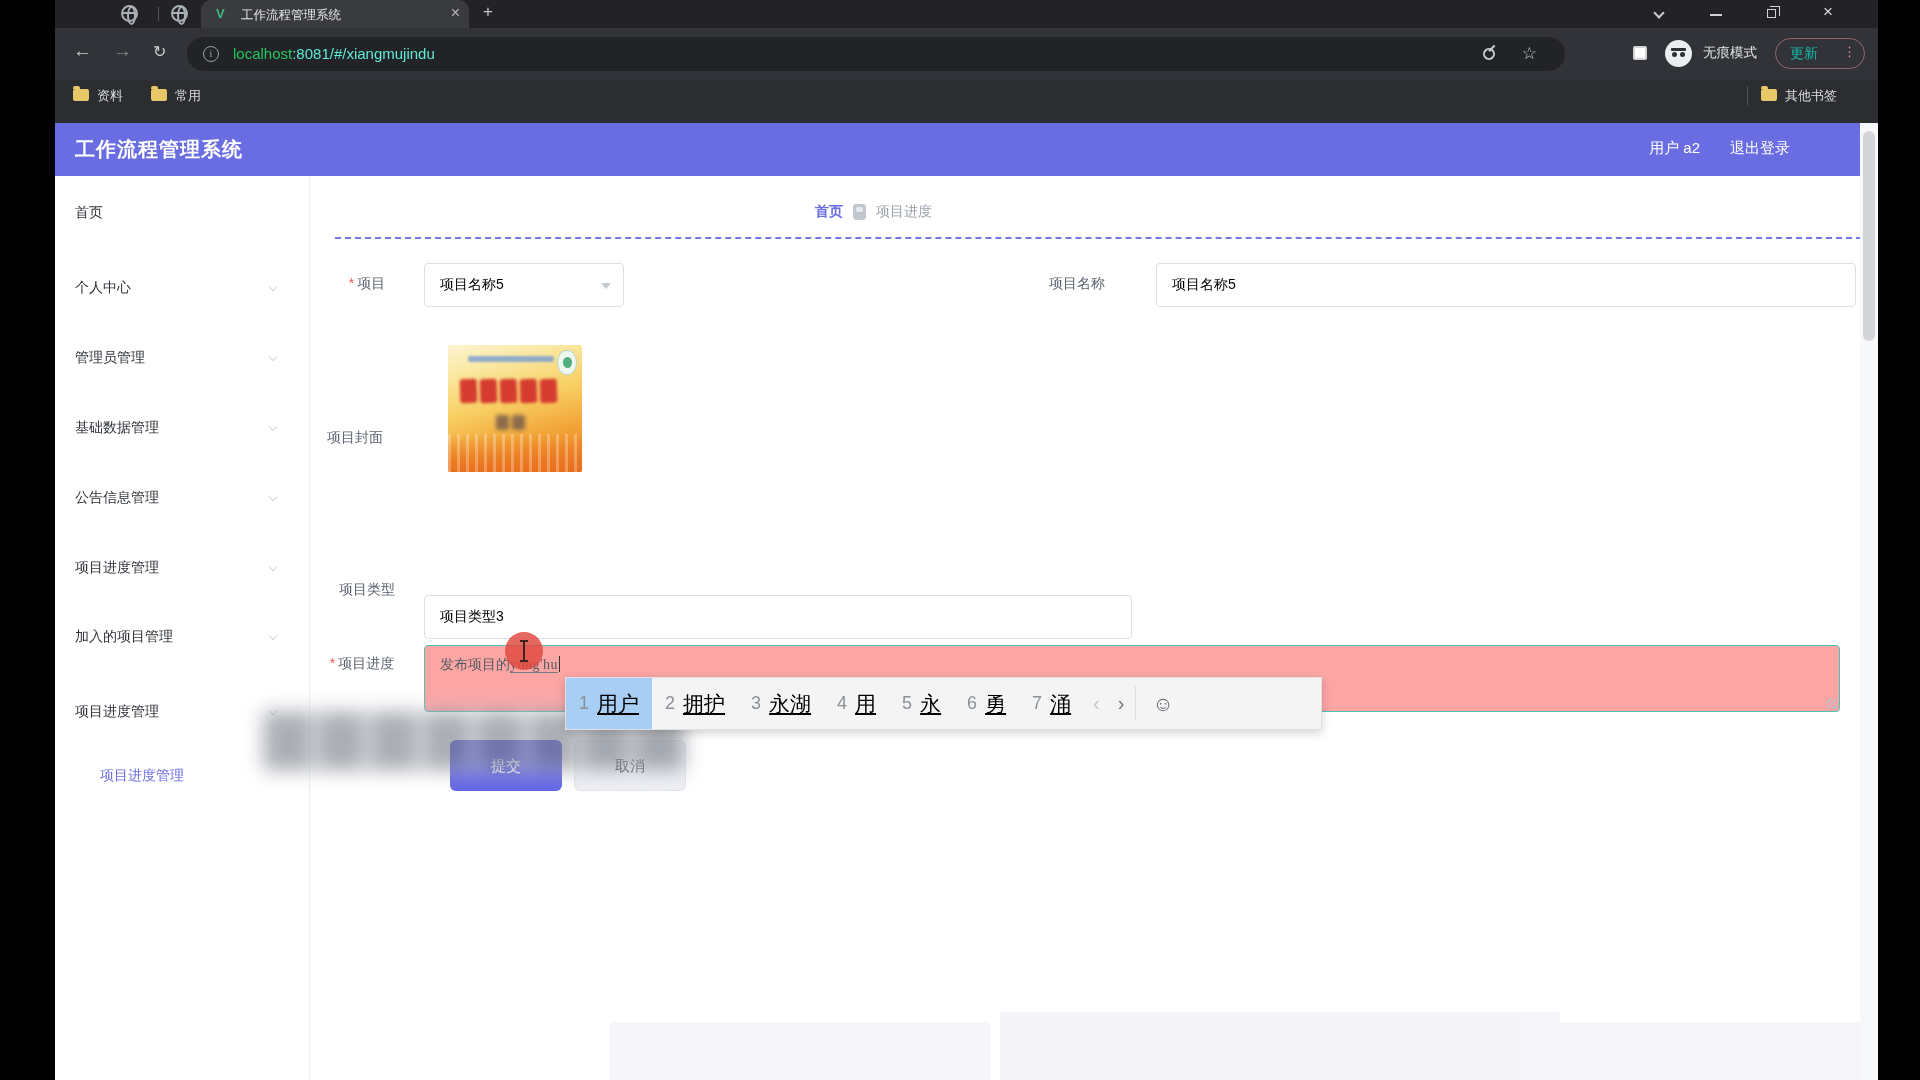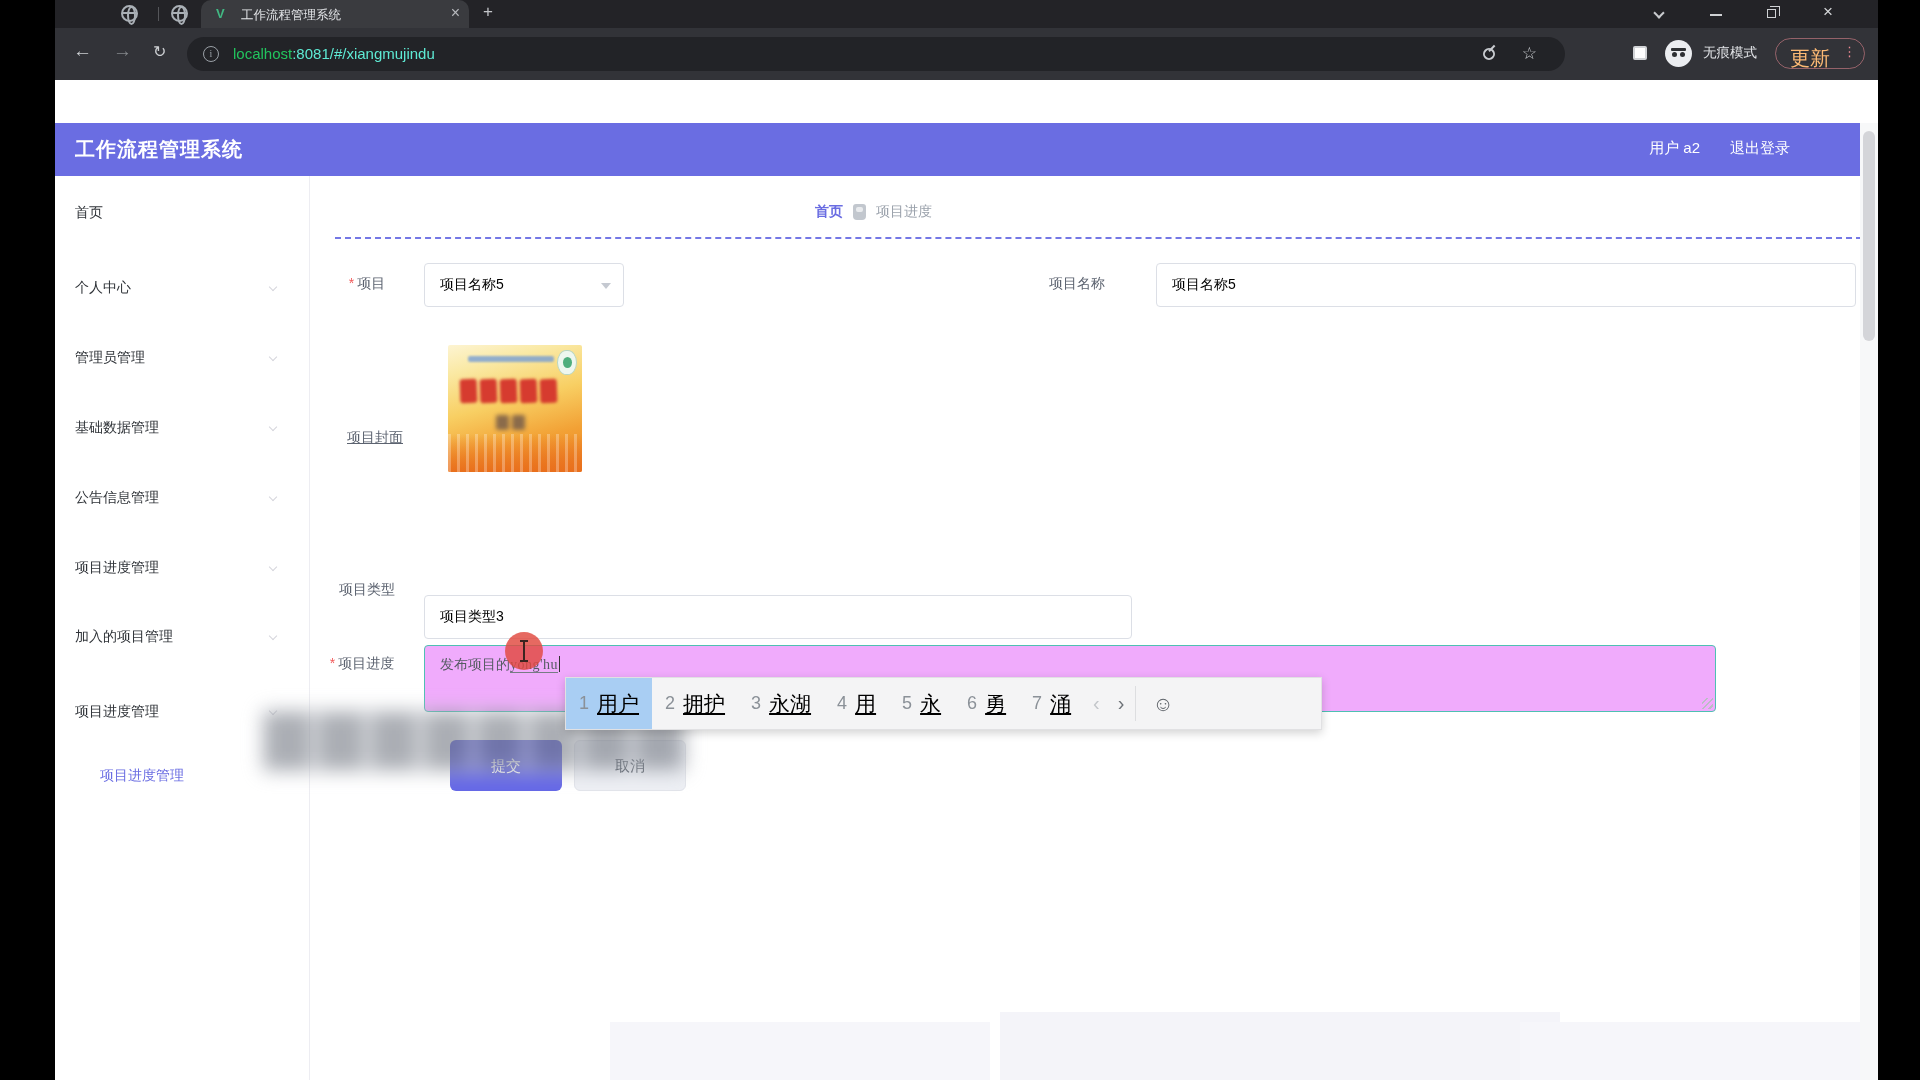--- a/index.html
+++ b/index.html
@@ -46,21 +46,21 @@
   #key-ico::after { content:""; position:absolute; left:8px; top:3px; width:8px; height:2px; background:#c9ccd0; }
   #star-ico { position:absolute; right:28px; top:6px; font-size:17px; color:#c9ccd0; }
   #star-ico::before { content:"☆"; }
   #tabgroup-ico { position:absolute; left:1578px; top:18px; width:14px; height:14px; border:2px solid #d2d4d7; border-radius:2px; background:#fff; }
   #incog-badge { position:absolute; left:1610px; top:12px; width:27px; height:27px; background:#ebedf0; border-radius:50%; }
   .incog-glyph { position:absolute; left:6px; top:8px; width:15px; height:10px; }
   .incog-glyph::before { content:""; position:absolute; left:0; top:0; width:15px; height:3px; background:#2e3033; border-radius:1px; }
   .incog-glyph::after { content:""; position:absolute; left:1px; top:4px; width:5px; height:5px; background:#2e3033; border-radius:50%; box-shadow:8px 0 0 #2e3033; }
   #incog-label { position:absolute; left:1648px; top:16px; font-size:13.5px; color:#e3e5e8; }
   #update-pill { position:absolute; left:1720px; top:10px; width:90px; height:31px; border:1.5px solid rgba(232,137,146,.55); border-radius:16px; }
-  #update-pill .upd { position:absolute; left:14px; top:6px; font-size:20px; color:#fdba74; }
+  #update-pill .upd { position:absolute; left:14px; top:6px; font-size:14px; color:#14b8a6; }
   #kebab { position:absolute; right:8px; top:5px; color:#ee8a93; font-size:13px; letter-spacing:0; }
   #kebab::before { content:"⋮"; }
 
   
   #bookmarks { position:absolute; left:0; top:80px; width:1823px; height:43px; background:#2c2d31; }
   .folder { position:absolute; top:9px; width:16px; height:12px; background:#e7c766; border-radius:2px; }
   .folder::before { content:""; position:absolute; left:0; top:-3px; width:7px; height:3px; background:#e7c766; border-radius:2px 2px 0 0; }
   .bk-label { position:absolute; top:7px; font-size:13px; color:#dadce0; }
   #bkf1 { left:18px; } #bkl1 { left:42px; }
   #bkf2 { left:96px; } #bkl2 { left:120px; }
@@ -89,40 +89,40 @@
 
   .flabel { position:absolute; font-size:14px; color:#5c6370; text-align:center; }
   .star { color:#f25a5a; margin-right:3px; }
   .field { position:absolute; background:#fff; border:1px solid #dcdfe6; border-radius:4px; font-size:14px; color:#000000; }
   .field .val { position:absolute; left:15px; top:12px; white-space:nowrap; }
   #f-project { left:114px; top:87px; width:200px; height:44px; }
   .sel-caret { position:absolute; right:12px; top:19px; width:0; height:0; border-left:5px solid transparent; border-right:5px solid transparent; border-top:6px solid #c5c9d1; }
   #l-project { left:12px; top:99px; width:90px; }
   #l-pname { left:692px; top:99px; width:150px; }
   #f-pname { left:846px; top:87px; width:700px; height:44px; }
-  #l-cover { left:20px; top:253px; width:90px;text-decoration:underline; }
+  #l-cover { left:0; top:253px; width:90px; }
   #l-ptype { left:12px; top:405px; width:90px; }
   #f-ptype { left:114px; top:391px; width:708px; height:44px;margin-top:28px; }
   #l-prog { left:2px; top:479px; width:100px; }
 
   
   #cover { position:absolute; left:138px; top:169px; width:134px; height:127px; overflow:hidden; border-radius:2px; cursor:pointer;
     background:linear-gradient(165deg,#fdf4d2 0%,#fae9a4 18%,#f8cf63 45%,#f2a135 72%,#ec7f22 100%); }
   .cov-blue { position:absolute; left:20px; top:11px; width:86px; height:6px; background:#6f9ad8; opacity:.75; filter:blur(1px); border-radius:2px; }
   .cov-logo { position:absolute; right:5px; top:5px; width:20px; height:25px; background:#eef7ef; border-radius:50%/55%; border:1px solid #b9d6c2; }
   .cov-logo::before { content:""; position:absolute; left:5px; top:6px; width:9px; height:11px; background:#4fae7d; border-radius:50%; }
   .cov-red { position:absolute; left:12px; top:34px; width:112px; display:flex; gap:3px; filter:blur(1.5px); }
   .cov-red i { width:17px; height:24px; background:#d63b2f; border-radius:3px; transform:rotate(-2deg); }
   .cov-red2 { position:absolute; left:48px; top:70px; width:40px; display:flex; gap:3px; filter:blur(2px); }
   .cov-red2 i { width:13px; height:15px; background:#8b6b4a; border-radius:2px; }
   #cover::after { content:""; position:absolute; left:0; bottom:0; width:100%; height:38px;
     background:repeating-linear-gradient(90deg, rgba(255,255,255,.28) 0 3px, rgba(234,122,31,.0) 3px 9px), linear-gradient(180deg, rgba(238,138,40,0), #e96f1c); }
 
   
-  #textarea { position:absolute; left:114px; top:469px; width:1292px; height:67px; background:#f0abfc; border:1px solid #4fc0b2; border-radius:4px; }
+  #textarea { position:absolute; left:114px; top:469px; width:1416px; height:67px; background:#fca5a5; border:1px solid #4fc0b2; border-radius:4px; }
   #ta-text { position:absolute; left:15px; top:10px; font-size:14px; color:#555b63; white-space:nowrap; }
   #ta-compose { font-family:"Liberation Serif", serif; border-bottom:1px solid #767c84; letter-spacing:.5px; }
   #caret { display:inline-block; width:1px; height:16px; background:#333; vertical-align:-3px; margin-left:1px; }
   #resize-h { position:absolute; right:2px; bottom:2px; width:11px; height:11px;
     background:repeating-linear-gradient(135deg, transparent 0 3px, #b9bec4 3px 4.5px); cursor:nwse-resize; }
 
   
   #ime { position:absolute; left:255px; top:501px; width:757px; height:53px; background:#f4f4f5; border:1px solid #e1e1e3; box-shadow:0 3px 9px rgba(0,0,0,.18); display:flex; align-items:stretch; z-index:5; }
   .cand { display:flex; align-items:center; gap:8px; padding:0 13px; cursor:pointer; }
   .cand.sel { background:#a9cef3; }
@@ -196,20 +196,29 @@
       <div id="incog-badge">
           <span class="incog-glyph"></span>
         </div>
       <span id="incog-label">无痕模式</span>
       <div id="update-pill">
         <span class="upd">更新</span>
         <span id="kebab"></span>
       </div>
     </div>
 
+    <div id="bookmarks">
+      <span id="bkf1" class="folder"></span>
+      <span id="bkl1" class="bk-label">资料</span>
+      <span id="bkf2" class="folder"></span>
+      <span id="bkl2" class="bk-label">常用</span>
+      <span id="bkdiv"></span>
+      <span id="bkf3" class="folder"></span>
+      <span id="bkl3" class="bk-label">其他书签</span>
+    </div>
 
     <div id="appheader">
       <span id="app-title">工作流程管理系统</span>
       <div id="hdr-right">
         <span>用户 a2</span>
         <span>退出登录</span>
       </div>
     </div>
 
     <div id="sidebar">

